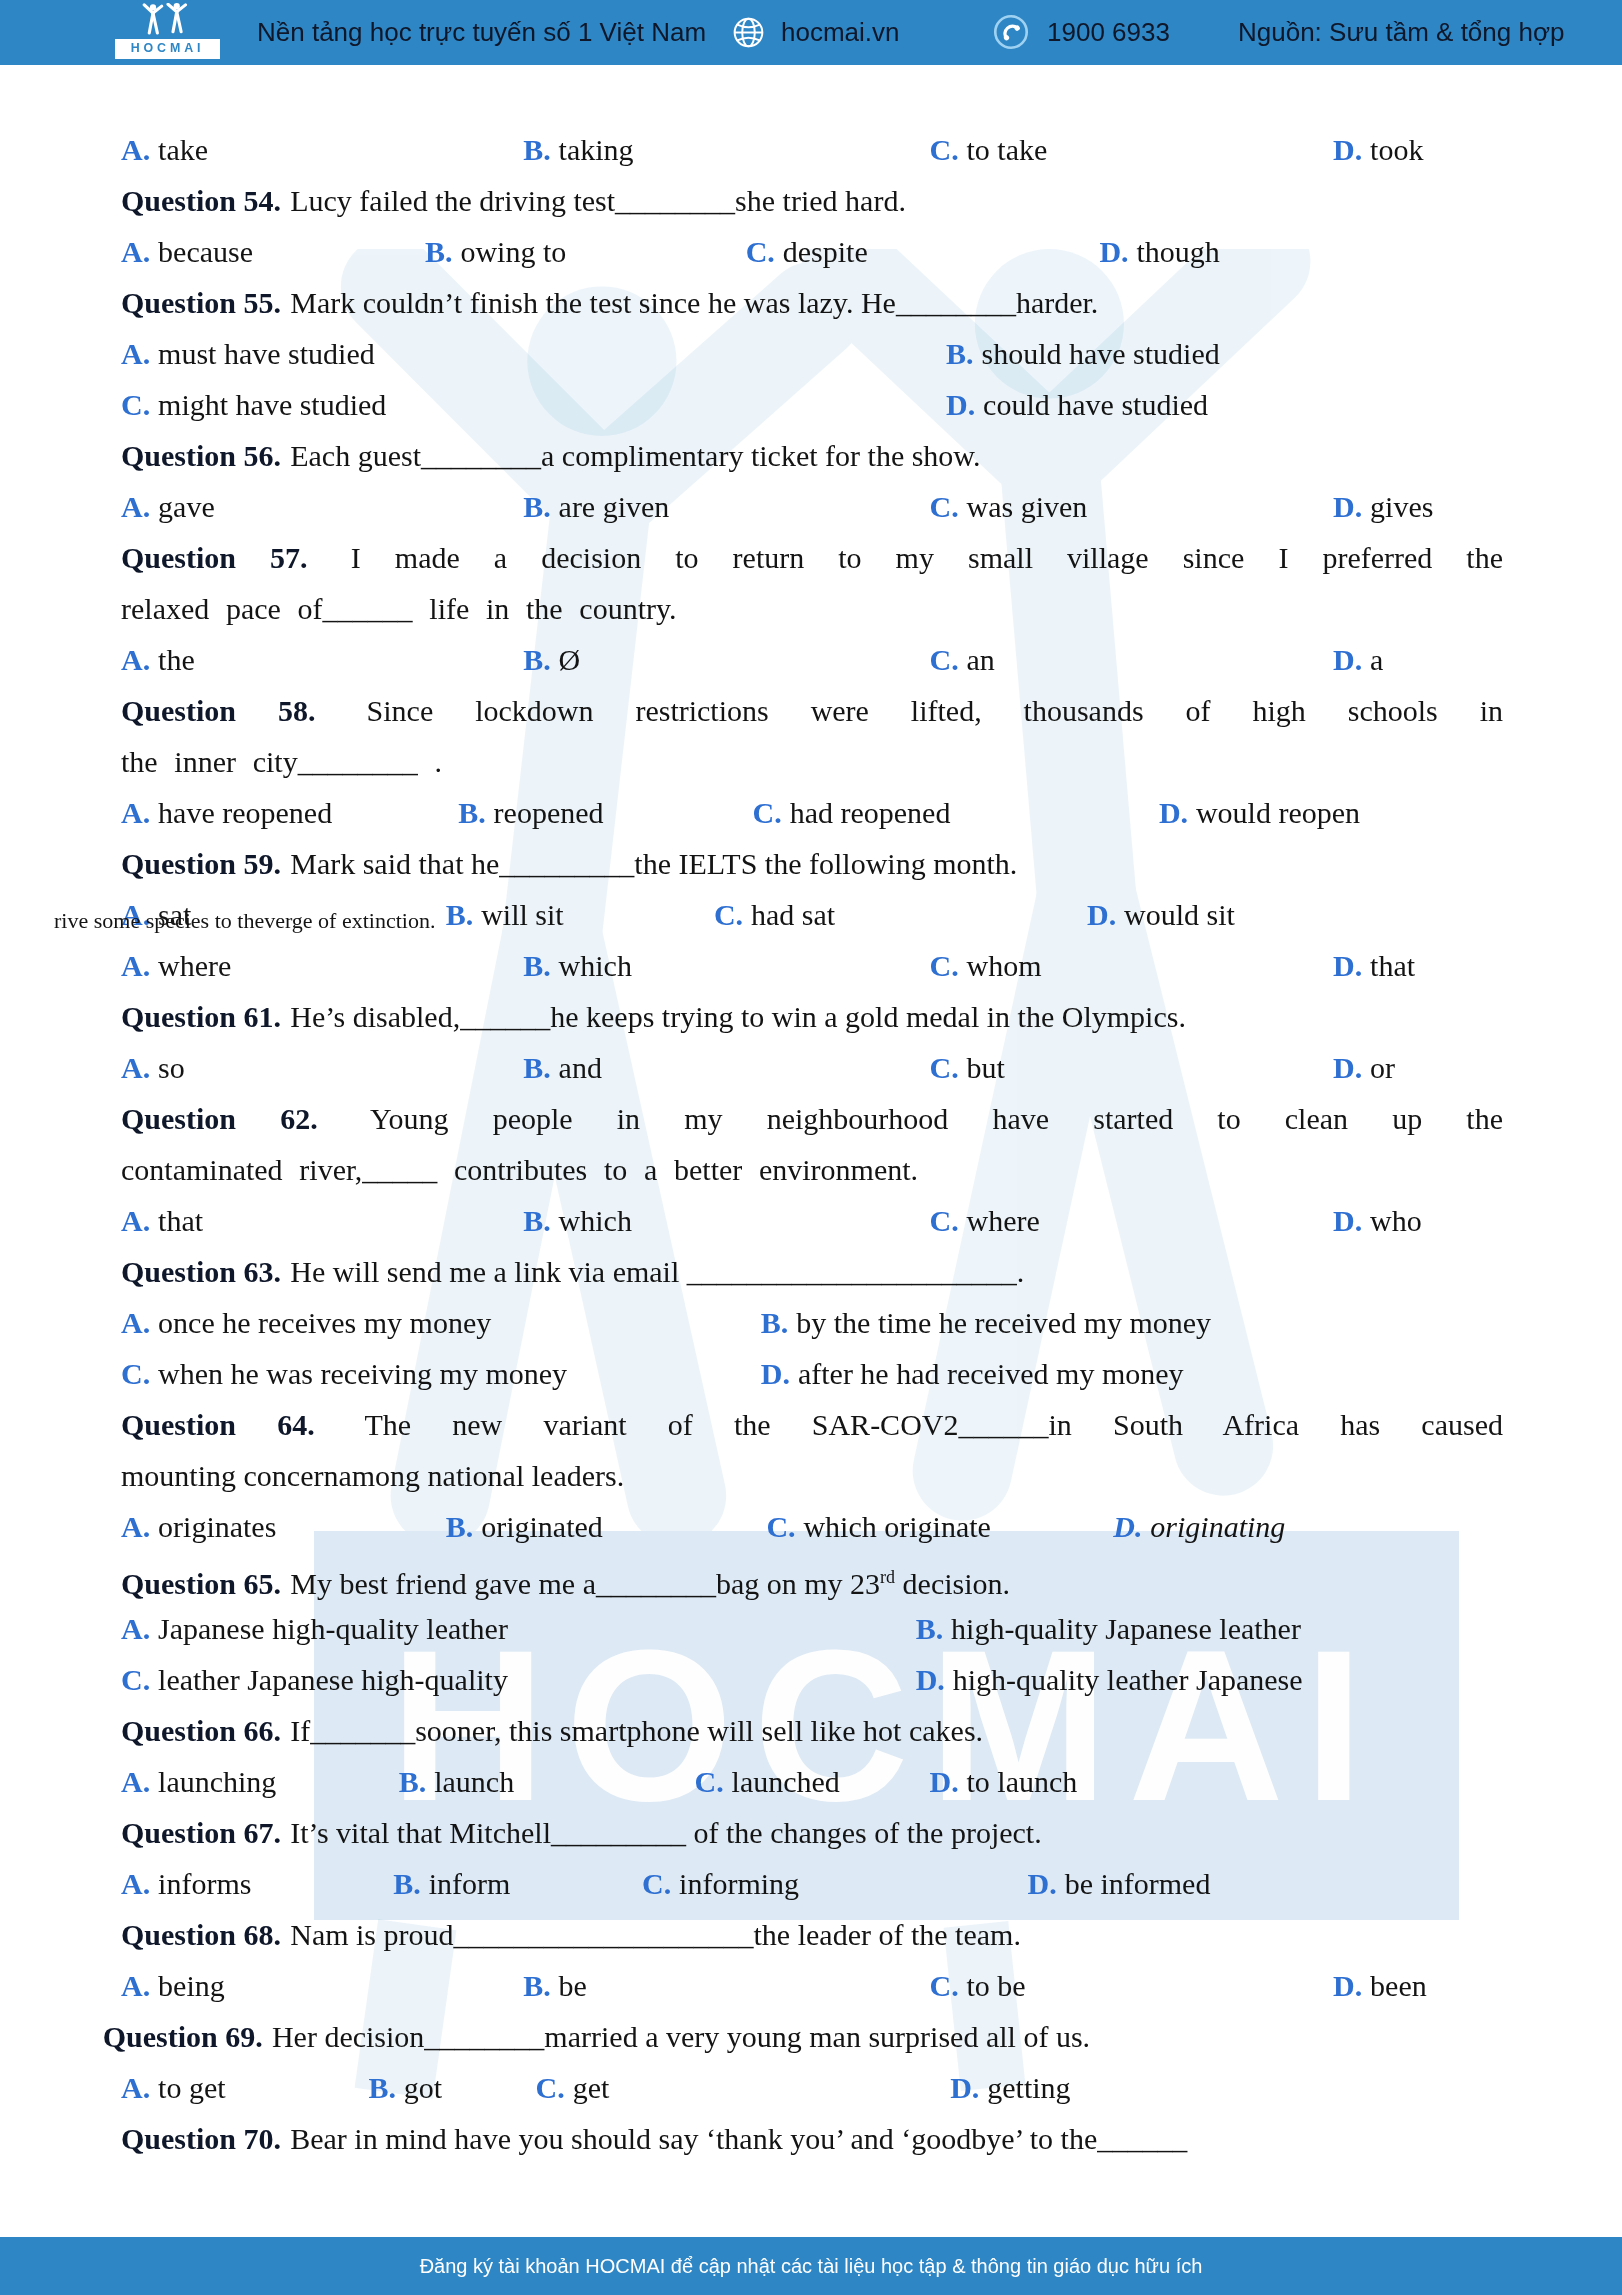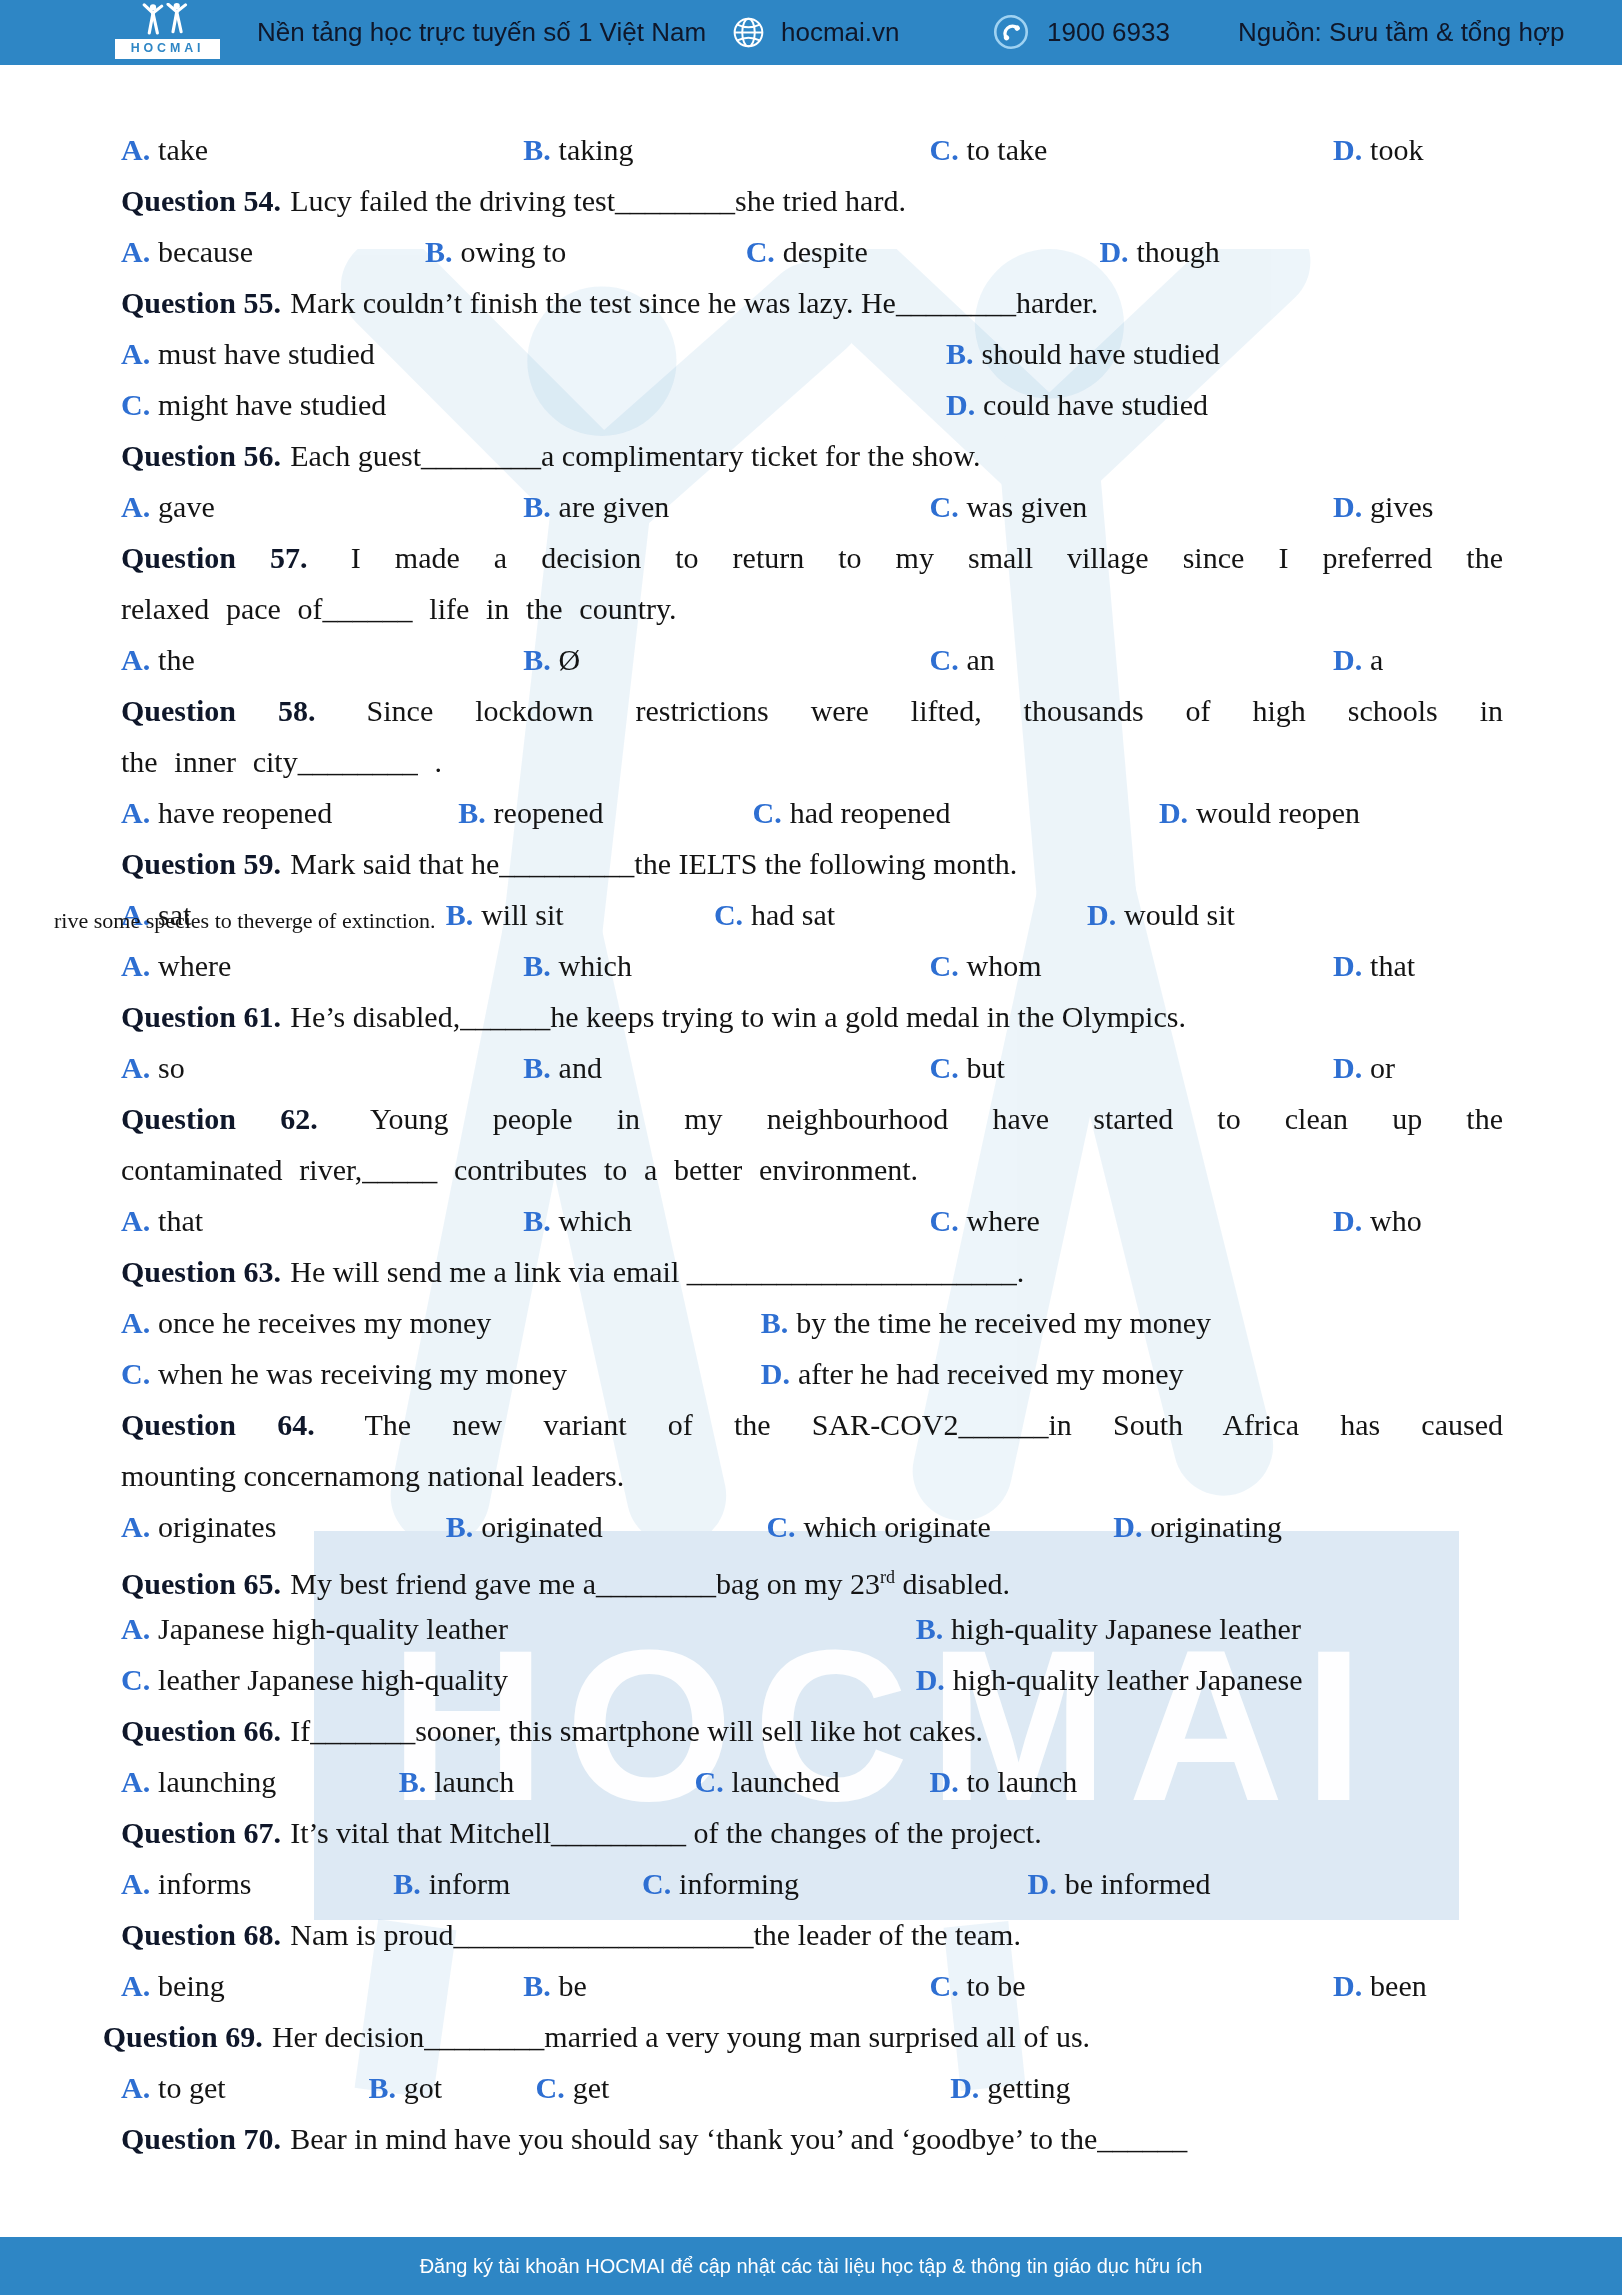--- a/index.html
+++ b/index.html
@@ -41,21 +41,21 @@
   .ws{word-spacing:9.2px;}
   .shiftL{margin-left:-18.3px;}
   .qlabel{font-weight:bold;color:#0f172a;margin-right:9.2px;}
   .ol{font-weight:bold;color:#2e6fd2;margin-right:7.9px;}
   .optrow{position:relative;}
   .opt{position:absolute;top:0;left:0;white-space:nowrap;}
   .ce  .oB{left:29.1%;} .ce  .oC{left:58.5%;} .ce  .oD{left:87.7%;}
   .c54 .oB{left:22.0%;} .c54 .oC{left:45.2%;} .c54 .oD{left:70.8%;}
   .c58 .oB{left:24.4%;} .c58 .oC{left:45.7%;} .c58 .oD{left:75.1%;}
   .c59 .oB{left:23.5%;} .c59 .oC{left:42.9%;} .c59 .oD{left:69.9%;}
-  .c64 .oB{left:23.5%;} .c64 .oC{left:46.7%;} .c64 .oD{left:71.8%;}
+  .c64 .oB{left:23.5%;} .c64 .oC{left:46.7%;} .c64 .oD{left:71.8%;font-style:italic;}
   .c66 .oB{left:20.1%;} .c66 .oC{left:41.5%;} .c66 .oD{left:58.5%;}
   .c67 .oB{left:19.7%;} .c67 .oC{left:37.7%;} .c67 .oD{left:65.6%;}
   .c69 .oB{left:17.9%;} .c69 .oC{left:30.0%;} .c69 .oD{left:60.0%;}
   .t59 .oB{left:59.7%;}
   .t46 .oB{left:46.3%;}
   .t57 .oB{left:57.5%;}
   .stray{position:absolute;left:54px;top:895px;height:51px;line-height:51px;
          font-size:22px;white-space:nowrap;z-index:2;}
   sup.sp{vertical-align:super;font-size:60%;}
 </style>
@@ -230,21 +230,21 @@
 
     <div class="line j"><span class="qlabel">Question 64.</span> <span>The new variant of the SAR-COV2______in South Africa has caused</span></div>
     <div class="line">mounting concernamong national leaders.</div>
     <div class="line optrow c64">
       <span class="opt oA"><b class="ol">A.</b><span>originates</span></span>
       <span class="opt oB"><b class="ol">B.</b><span>originated</span></span>
       <span class="opt oC"><b class="ol">C.</b><span>which originate</span></span>
       <span class="opt oD"><b class="ol">D.</b><span>originating</span></span>
     </div>
 
-    <div class="line"><span class="qlabel">Question 65.</span><span>My best friend gave me a________bag on my 23</span><sup class="sp">rd</sup><span> disabled.</span></div>
+    <div class="line"><span class="qlabel">Question 65.</span><span>My best friend gave me a________bag on my 23</span><sup class="sp">rd</sup><span> decision.</span></div>
     <div class="line optrow t57">
       <span class="opt oA"><b class="ol">A.</b><span>Japanese high-quality leather</span></span>
       <span class="opt oB"><b class="ol">B.</b><span>high-quality Japanese leather</span></span>
     </div>
     <div class="line optrow t57">
       <span class="opt oA"><b class="ol">C.</b><span>leather Japanese high-quality</span></span>
       <span class="opt oB"><b class="ol">D.</b><span>high-quality leather Japanese</span></span>
     </div>
 
     <div class="line"><span class="qlabel">Question 66.</span><span>If_______sooner, this smartphone will sell like hot cakes.</span></div>

